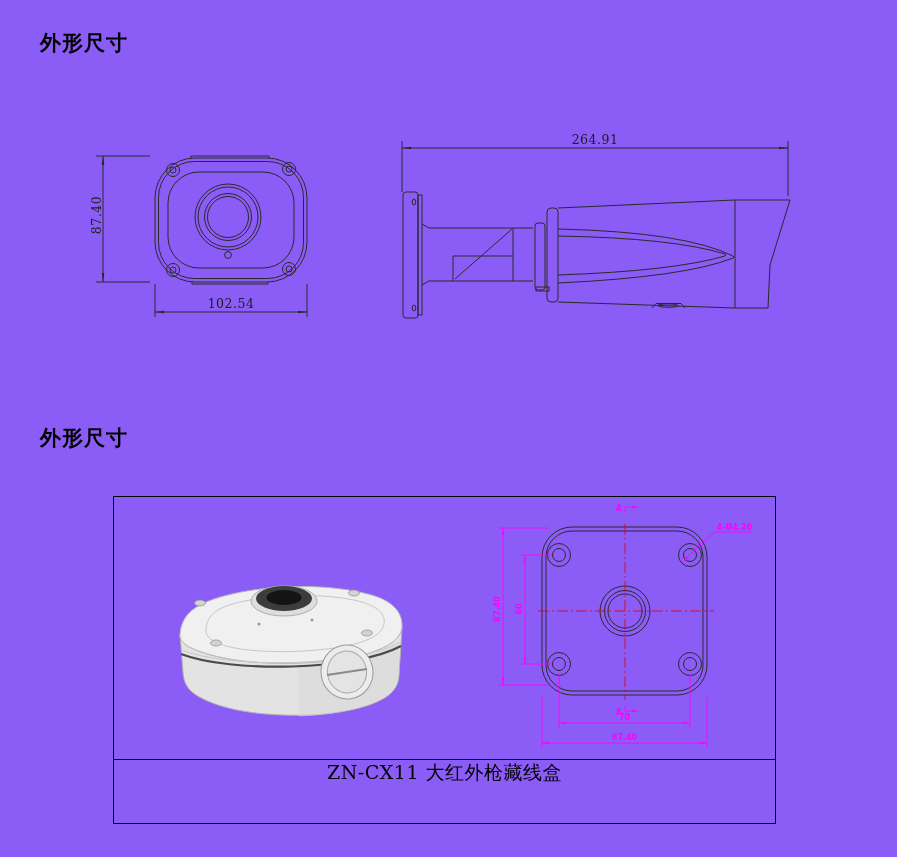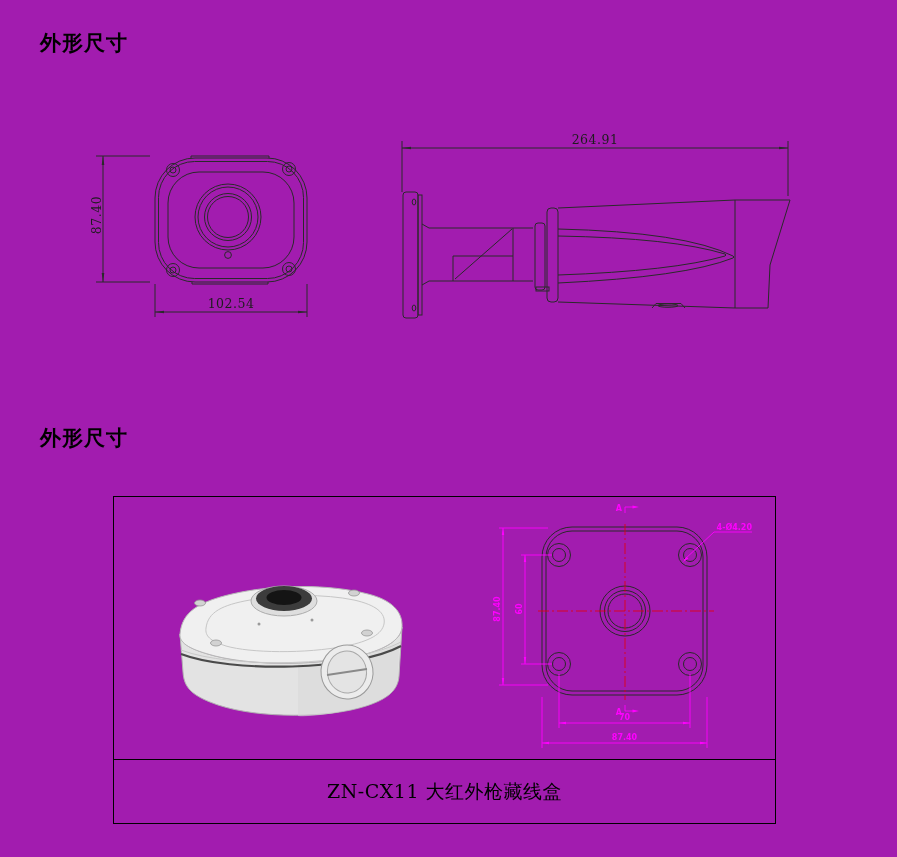--- a/index.html
+++ b/index.html
@@ -1,31 +1,31 @@
 <!DOCTYPE html>
 <html><head>
 <meta charset="utf-8">
 <style>
   html,body{margin:0;padding:0;background:#ffffff;}
-  #page{position:relative;width:897px;height:857px;background:#a21caf;overflow:hidden;
+  #page{position:relative;width:897px;height:857px;background:#8b5cf6;overflow:hidden;
         font-family:"DejaVu Sans", sans-serif;}
   .heading{position:absolute;left:40px;font-size:21px;font-weight:bold;color:#000;
            letter-spacing:1px;font-family:"DejaVu Sans", sans-serif;}
   #heading-1{top:29px;}
   #heading-2{top:424px;}
   svg{position:absolute;overflow:visible;}
   .cadline{stroke:#2a2a2a;fill:none;stroke-width:1;}
   .dimtext{font-family:"DejaVu Serif", serif;font-size:12.5px;fill:#1d1d1d;letter-spacing:.5px;}
   .mag{stroke:#ff00ff;fill:none;stroke-width:.9;}
   .magfill{fill:#ff00ff;stroke:none;}
   .magtext{font-family:"DejaVu Sans", sans-serif;font-size:8px;font-weight:bold;fill:#ff00ff;}
   #figure-frame{position:absolute;left:113px;top:496px;width:663px;height:328px;
                 border:1.6px solid #000;box-sizing:border-box;}
   #figure-caption-band{position:absolute;left:0;right:0;bottom:0;height:63px;
-                border-top:1.6px solid #000;display:flex;align-items:center;justify-content:center;}
+                border-top:1.6px solid #000;display:flex;justify-content:center;}
   #figure-caption{font-family:"DejaVu Serif", serif;font-size:19px;color:#000;letter-spacing:.5px;}
 </style>
 </head>
 <body>
 
 <div id="page">
 
   <div id="heading-1" class="heading">外形尺寸</div>
 
   <svg style="left:88px;top:133px;" width="230" height="190" viewBox="0 0 230 190">

